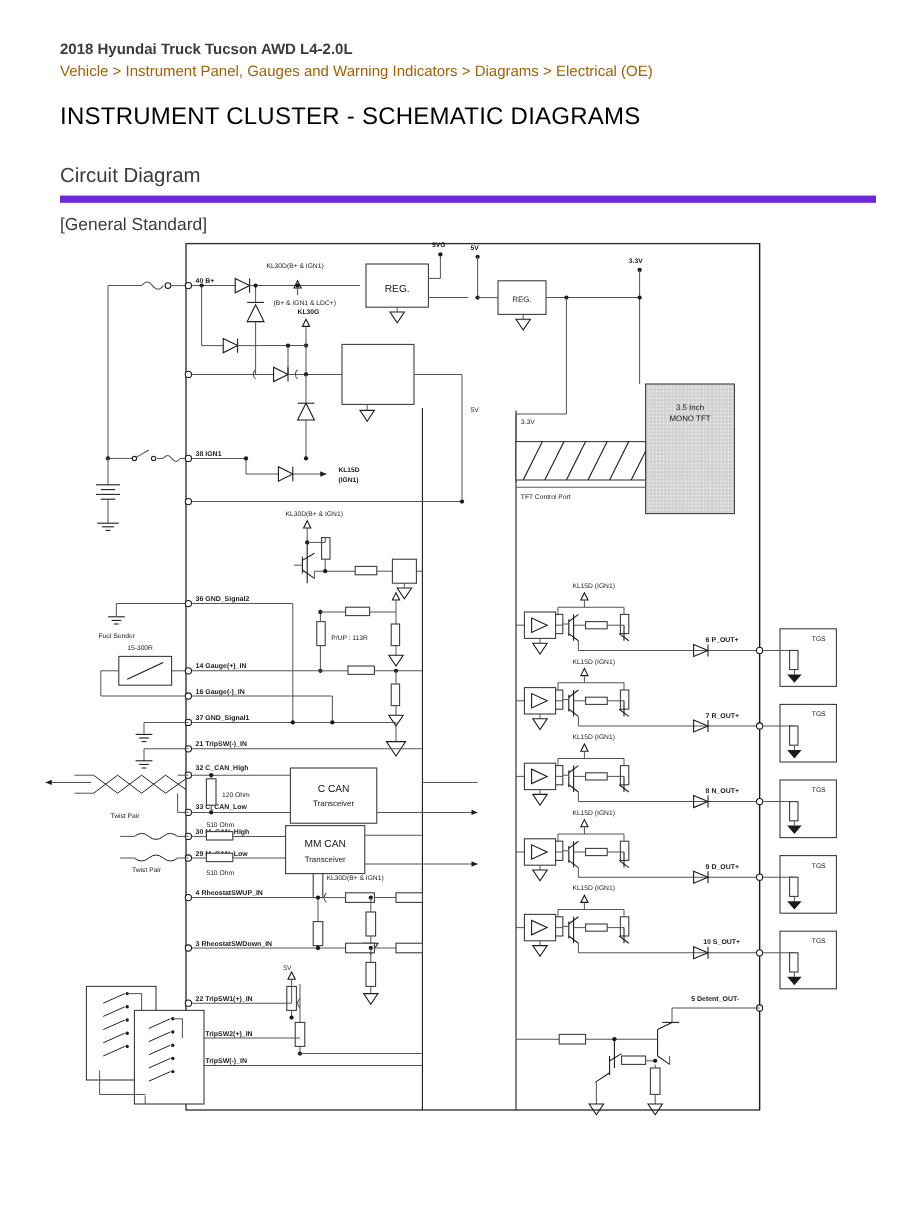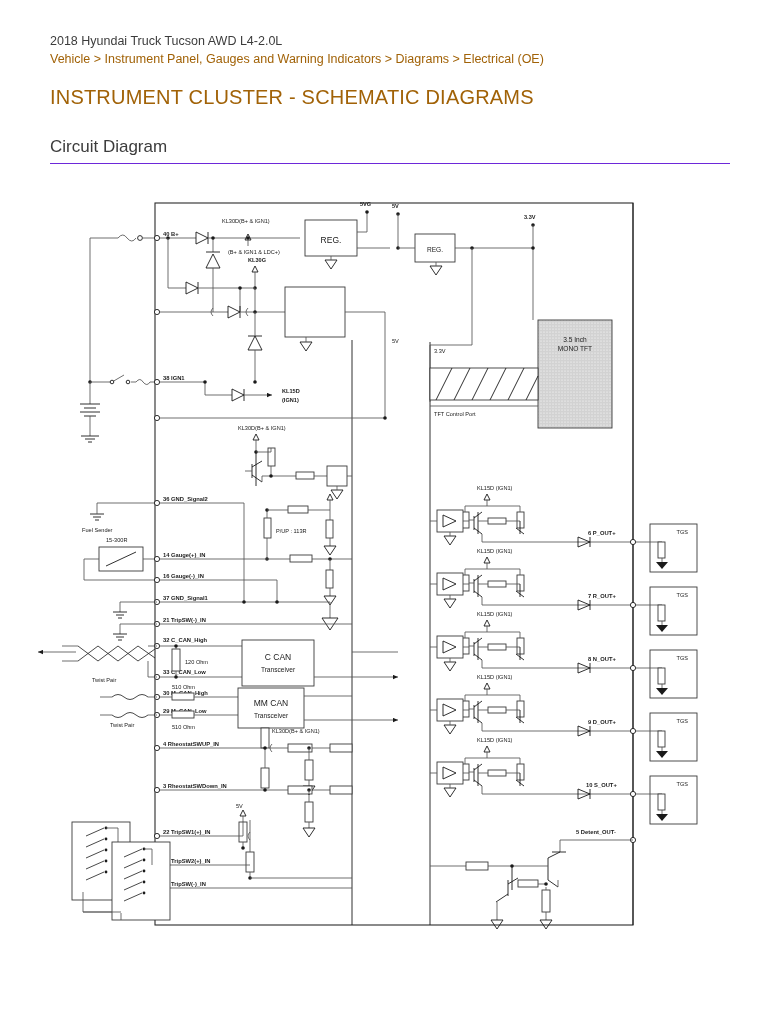--- a/index.html
+++ b/index.html
@@ -1,23 +1,23 @@
 <!DOCTYPE html>
 <html><head>
 <meta charset="utf-8">
 <style>
   html,body{margin:0;padding:0;background:#ffffff;}
   body{width:768px;height:1024px;font-family:"Liberation Sans",sans-serif;color:#333;overflow:hidden;position:relative;}
   .page{position:absolute;inset:0;}
   .hdr{position:absolute;left:50px;top:33px;width:680px;}
-  .hdr .veh{font-size:12.5px;font-weight:normal;color:#3c3c3c;line-height:17px;}
+  .hdr .veh{font-size:12.5px;font-weight:bold;color:#3c3c3c;line-height:17px;}
   .hdr .crumb{font-size:12.5px;color:#a16207;line-height:19px;font-weight:normal;}
-  .title{position:absolute;left:50px;top:86px;font-size:20px;color:#a16207;letter-spacing:.2px;font-weight:normal;}
+  .title{position:absolute;left:50px;top:86px;font-size:20px;color:#000000;letter-spacing:.2px;font-weight:normal;}
   .sect{position:absolute;left:50px;top:137px;width:680px;}
-  .sect .h2{font-size:17px;color:#3c3c3c;padding-bottom:6px;border-bottom:1px solid #6d28d9;font-weight:normal;}
+  .sect .h2{font-size:17px;color:#3c3c3c;padding-bottom:6px;border-bottom:6px solid #6d28d9;font-weight:normal;}
   .sect .h3{font-size:14.5px;color:#3c3c3c;margin-top:11px;font-weight:normal;}
   .svgwrap{position:absolute;left:0;top:190px;width:688px;height:760px;}
   svg{display:block;}
   text{font-family:"Liberation Sans",sans-serif;fill:#1a1a1a;}
   .lbl{font-size:5.6px;}
   .lblb{font-size:5.6px;font-weight:bold;}
   .pin{font-size:5.8px;font-weight:bold;}
   .big{font-size:8.5px;}
   .mid{font-size:6.6px;}
   .w{stroke:#555;stroke-width:.85;fill:none;}
@@ -36,20 +36,21 @@
 
   <div class="hdr">
     <div class="veh">2018 Hyundai Truck Tucson AWD L4-2.0L</div>
     <div class="crumb">Vehicle &gt; Instrument Panel, Gauges and Warning Indicators &gt; Diagrams &gt; Electrical (OE)</div>
   </div>
 
   <div class="title">INSTRUMENT CLUSTER - SCHEMATIC DIAGRAMS</div>
 
   <div class="sect">
     <div class="h2">Circuit Diagram</div>
+    <div class="h3">[General Standard]</div>
   </div>
 
   <div class="svgwrap">
   <svg width="768" height="760" viewBox="0 0 768 760">
     <defs>
       <pattern id="tftdots" width="3" height="3" patternUnits="userSpaceOnUse">
         <rect width="3" height="3" fill="#d2d2d2"></rect>
         <circle cx="1" cy="1" r=".6" fill="#fff"></circle>
       </pattern>
       <marker id="ar" markerWidth="7" markerHeight="7" refX="6" refY="2.6" orient="auto">

